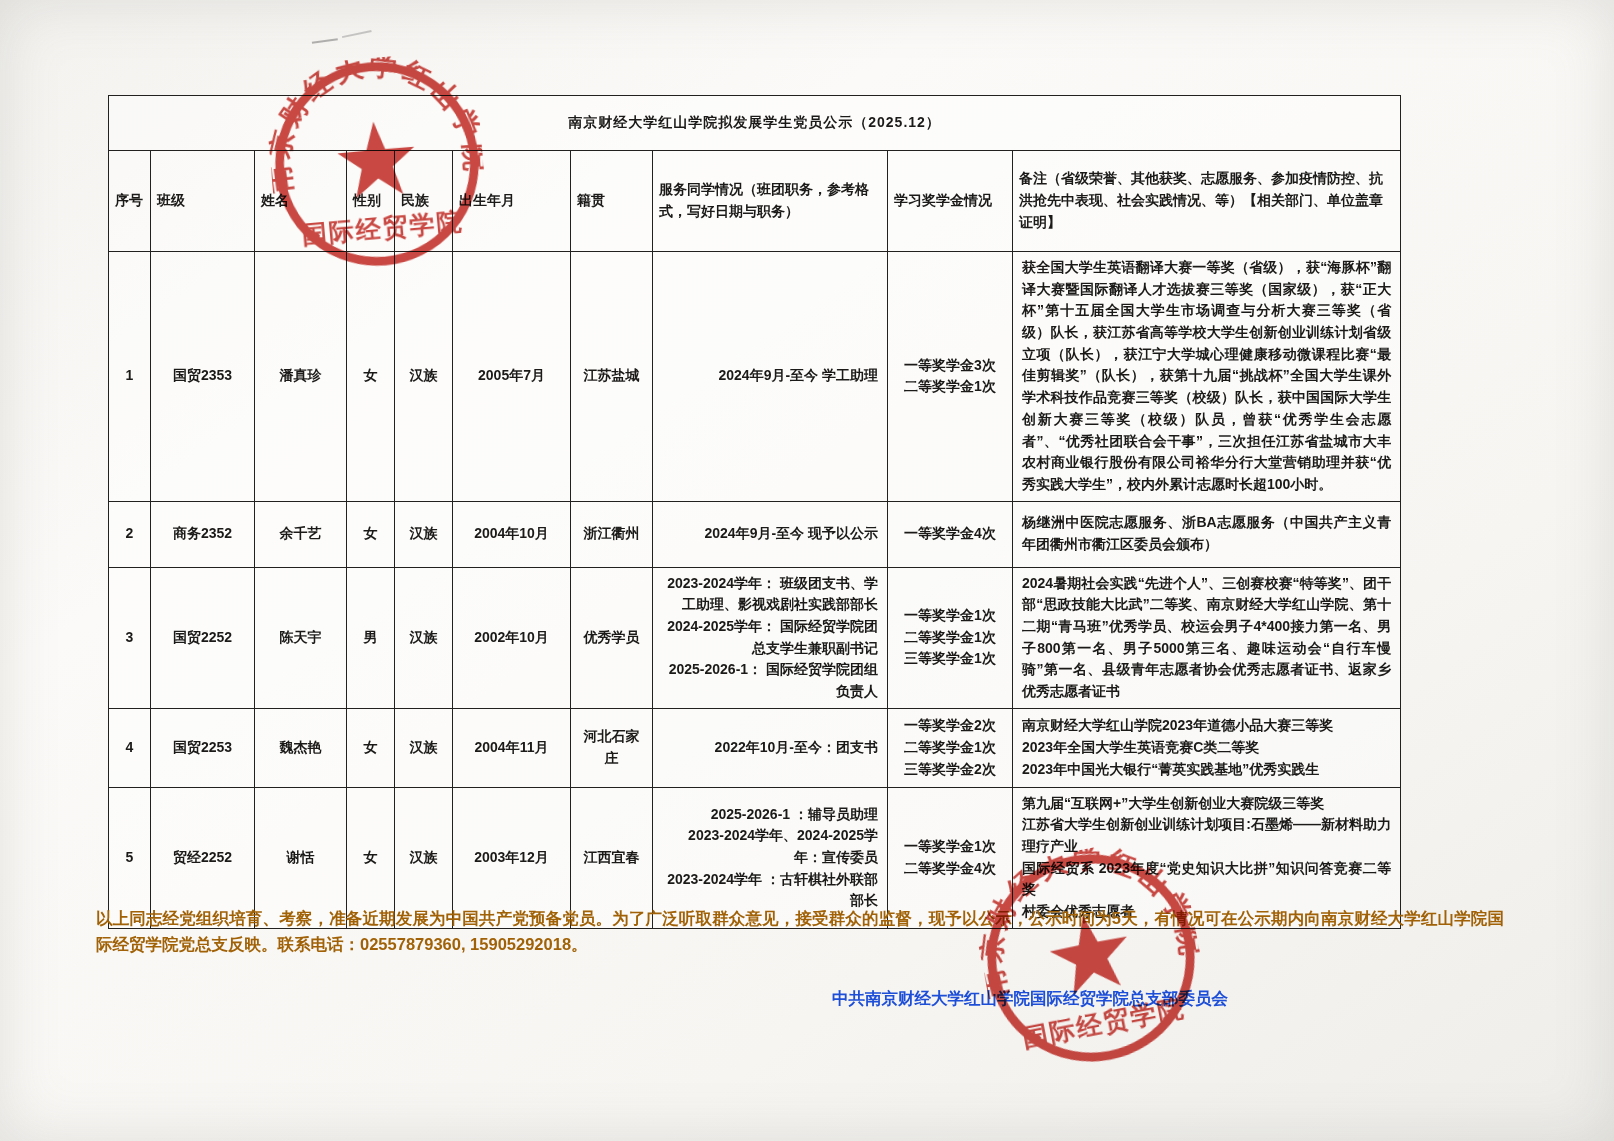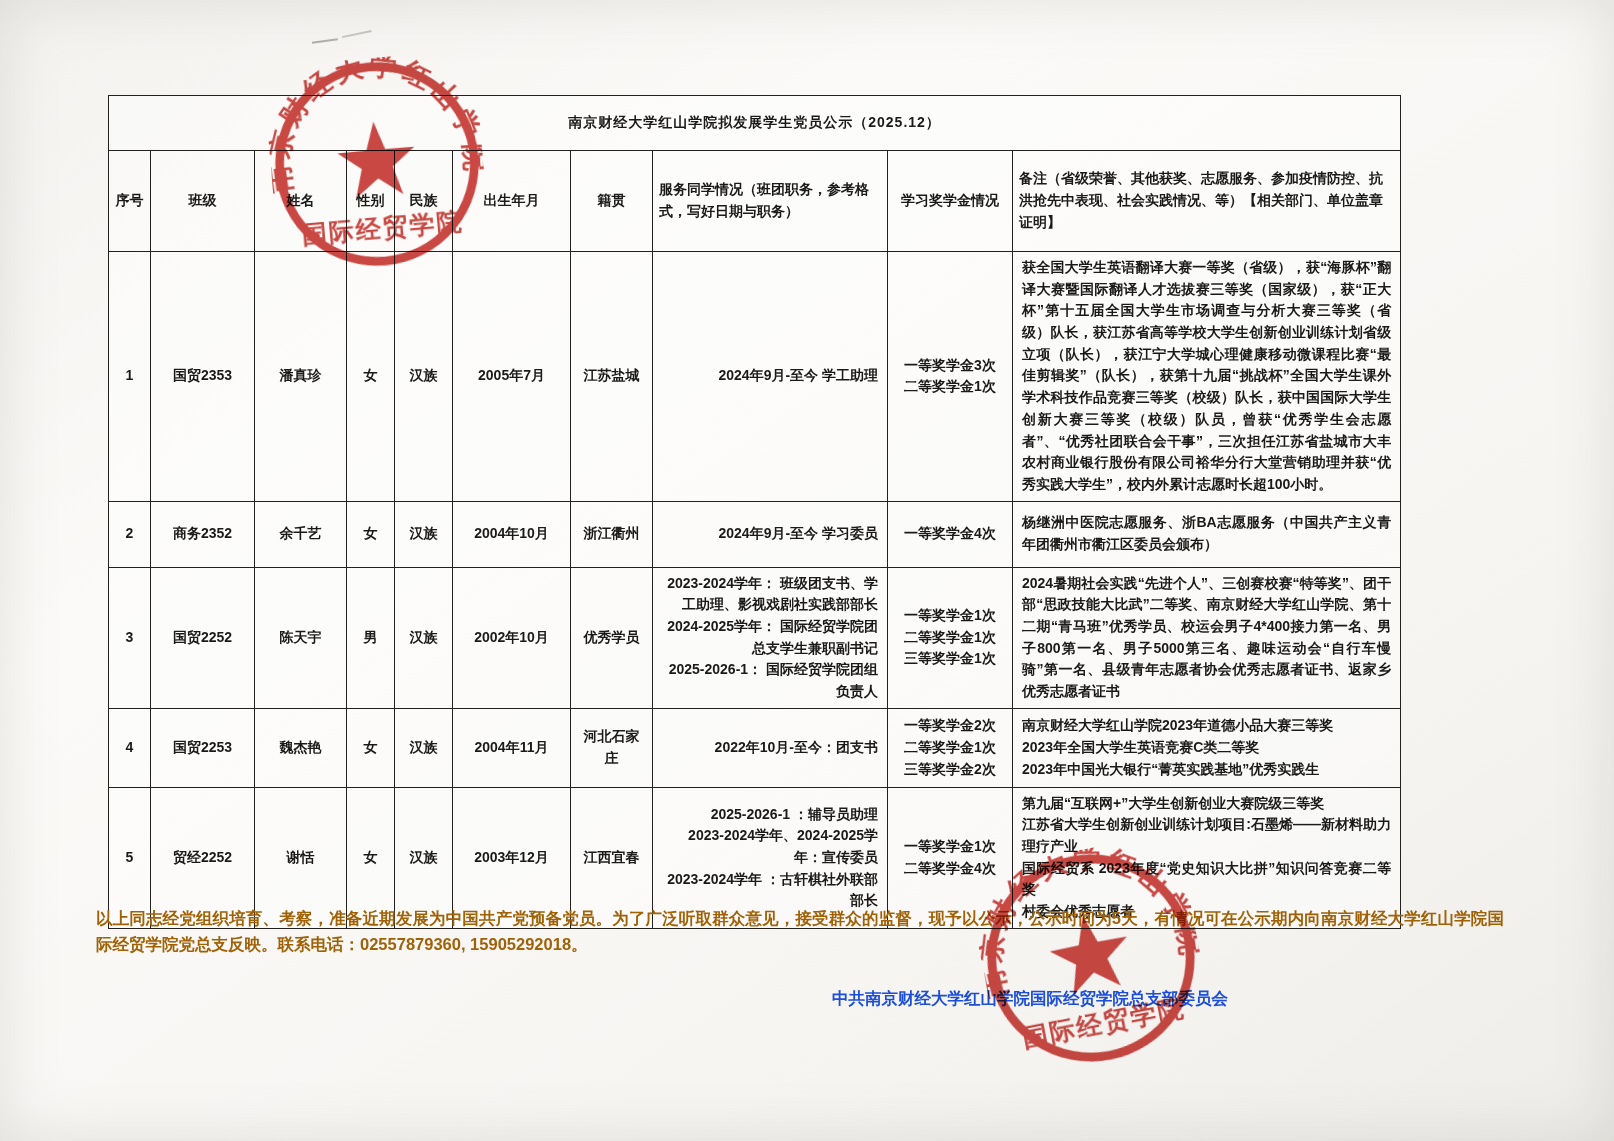--- a/index.html
+++ b/index.html
@@ -24,21 +24,21 @@
     padding:4px 6px;
     font-size:14px;line-height:1.55;font-weight:600;
     vertical-align:middle;color:#1b1a18;
     word-break:break-all;
   }
   .title-cell{
     text-align:center;font-size:19px;font-weight:700;
     height:46px;letter-spacing:1px;
   }
   thead th{height:92px;font-weight:700;}
-  .h-center{text-align:center;}
+  .h-center{text-align:left;}
   .h-left{text-align:left;padding:4px 9px;}
   td.c{text-align:center;}
   td.l{text-align:right;padding:5px 9px;}
   td.just{text-align:justify;}
   .multi{white-space:pre-line;}
   tbody tr:nth-child(1){height:226px;}
   tbody tr:nth-child(2){height:66px;}
   tbody tr:nth-child(3){height:126px;}
   tbody tr:nth-child(4){height:79px;}
   tbody tr:nth-child(5){height:127px;}
@@ -123,21 +123,21 @@
     <td class="l just multi">获全国大学生英语翻译大赛一等奖（省级），获“海豚杯”翻译大赛暨国际翻译人才选拔赛三等奖（国家级），获“正大杯”第十五届全国大学生市场调查与分析大赛三等奖（省级）队长，获江苏省高等学校大学生创新创业训练计划省级立项（队长），获江宁大学城心理健康移动微课程比赛“最佳剪辑奖”（队长），获第十九届“挑战杯”全国大学生课外学术科技作品竞赛三等奖（校级）队长，获中国国际大学生创新大赛三等奖（校级）队员，曾获“优秀学生会志愿者”、“优秀社团联合会干事”，三次担任江苏省盐城市大丰农村商业银行股份有限公司裕华分行大堂营销助理并获“优秀实践大学生”，校内外累计志愿时长超100小时。</td>
   </tr>
       <tr>
     <td class="c">2</td>
     <td class="c">商务2352</td>
     <td class="c">余千艺</td>
     <td class="c">女</td>
     <td class="c">汉族</td>
     <td class="c">2004年10月</td>
     <td class="c">浙江衢州</td>
-    <td class="l multi">2024年9月-至今 学习委员</td>
+    <td class="l multi">2024年9月-至今 现予以公示</td>
     <td class="c multi">一等奖学金4次</td>
     <td class="l just multi">杨继洲中医院志愿服务、浙BA志愿服务（中国共产主义青年团衢州市衢江区委员会颁布）</td>
   </tr>
       <tr>
     <td class="c">3</td>
     <td class="c">国贸2252</td>
     <td class="c">陈天宇</td>
     <td class="c">男</td>
     <td class="c">汉族</td>
     <td class="c">2002年10月</td>

